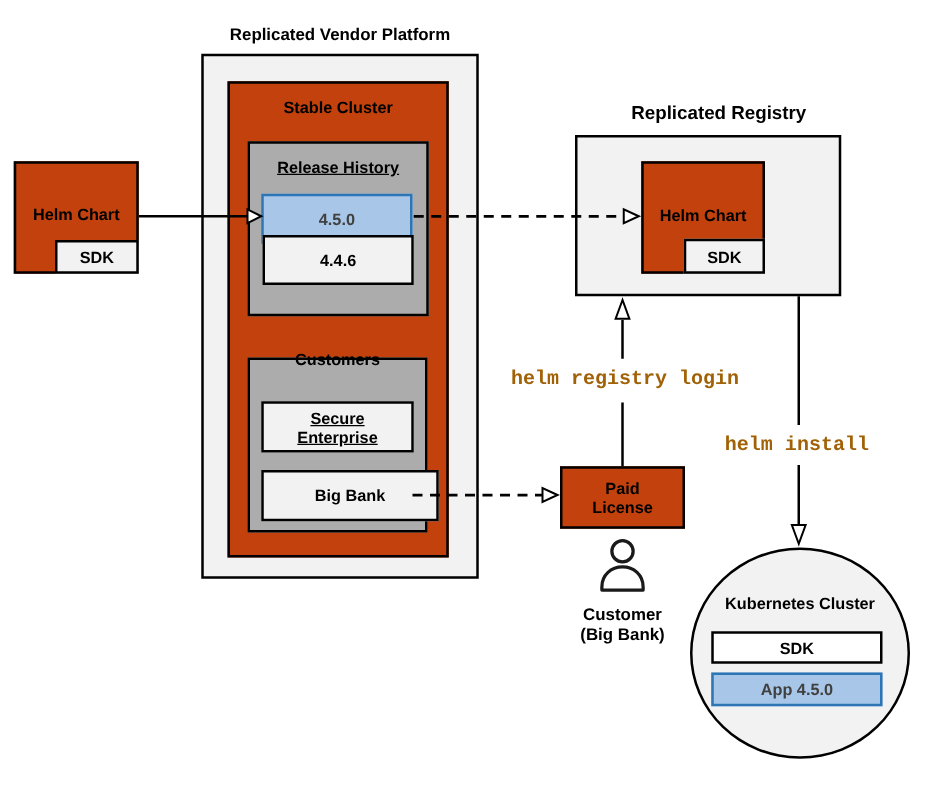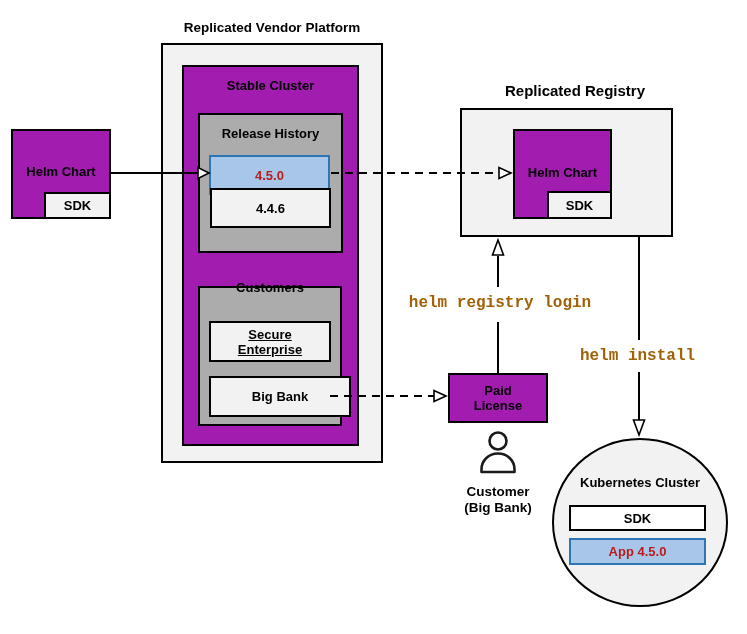--- a/index.html
+++ b/index.html
@@ -1,23 +1,23 @@
 <!DOCTYPE html>
 <html><head>
 <meta charset="utf-8">
 <style>
   html,body{margin:0;padding:0;background:#ffffff;}
   #canvas{position:relative;width:747px;height:634px;background:#ffffff;overflow:hidden;
           font-family:"Liberation Sans",sans-serif;}
   .box{position:absolute;box-sizing:border-box;border:2px solid #000;}
   .gray-light{background:#F2F2F2;}
-  .gray-med{background:#a21caf;}
+  .gray-med{background:#c2410c;}
   .gray-dark{background:#ACACAC;}
   .white-bg{background:#FFFFFF;}
-  .blue{background:#A8C7E8;border:2.5px solid #2E75B6;color:#b91c1c;}
+  .blue{background:#A8C7E8;border:2.5px solid #2E75B6;color:#404040;}
   .flexc{display:flex;align-items:center;justify-content:center;text-align:center;}
   .lbl{position:absolute;font-weight:bold;color:#000;text-align:center;
        font-size:13px;line-height:15px;}
   .mono{position:absolute;font-family:"Liberation Mono","DejaVu Sans Mono",monospace;
         font-weight:bold;font-size:16px;color:#a16207;text-align:center;line-height:17px;}
   .inner-lbl{font-weight:bold;font-size:13px;line-height:15px;}
   svg.overlay{position:absolute;left:0;top:0;z-index:10;pointer-events:none;}
 </style>
 </head>
 <body>
@@ -26,21 +26,21 @@
 
   <div class="lbl" style="left:131px;top:20px;width:282px;font-size:13.5px;">Replicated Vendor Platform</div>
   <div class="lbl" style="left:440px;top:83px;width:270px;font-size:15px;">Replicated Registry</div>
 
   <div class="box gray-light" style="left:161px;top:43px;width:222px;height:420px;"></div>
 
   <div class="box gray-med" style="left:182px;top:65px;width:177px;height:381px;"></div>
   <div class="lbl" style="left:182px;top:78px;width:177px;">Stable Cluster</div>
 
   <div class="box gray-dark" style="left:198px;top:113px;width:145px;height:140px;"></div>
-  <div class="lbl" style="left:198px;top:126px;width:145px;">Release History</div>
+  <div class="lbl" style="left:198px;top:126px;width:145px;text-decoration:underline;">Release History</div>
 
   <div class="box blue flexc inner-lbl" style="left:209px;top:155px;width:121px;height:40px;">4.5.0</div>
   <div class="box gray-light flexc inner-lbl" style="left:210px;top:188px;width:121px;height:40px;">4.4.6</div>
 
   <div class="box gray-dark" style="left:198px;top:286px;width:144px;height:140px;"></div>
   <div class="lbl" style="left:198px;top:280px;width:144px;">Customers</div>
 
   <div class="box gray-light flexc" style="left:209px;top:321px;width:122px;height:41px;">
     <span class="inner-lbl" style="width:84px;display:inline-block;text-decoration:underline;">Secure Enterprise</span>
   </div>

